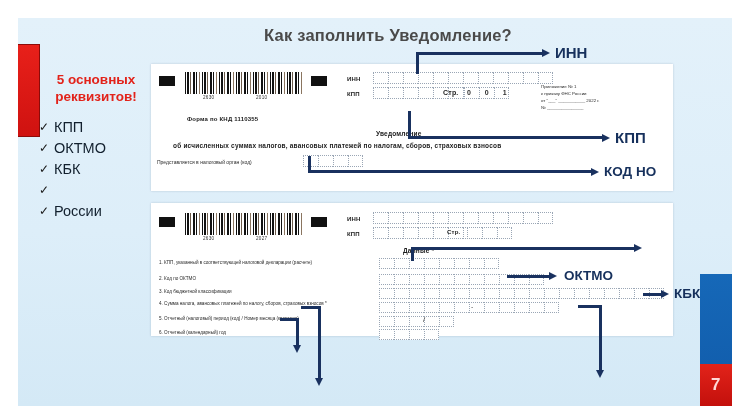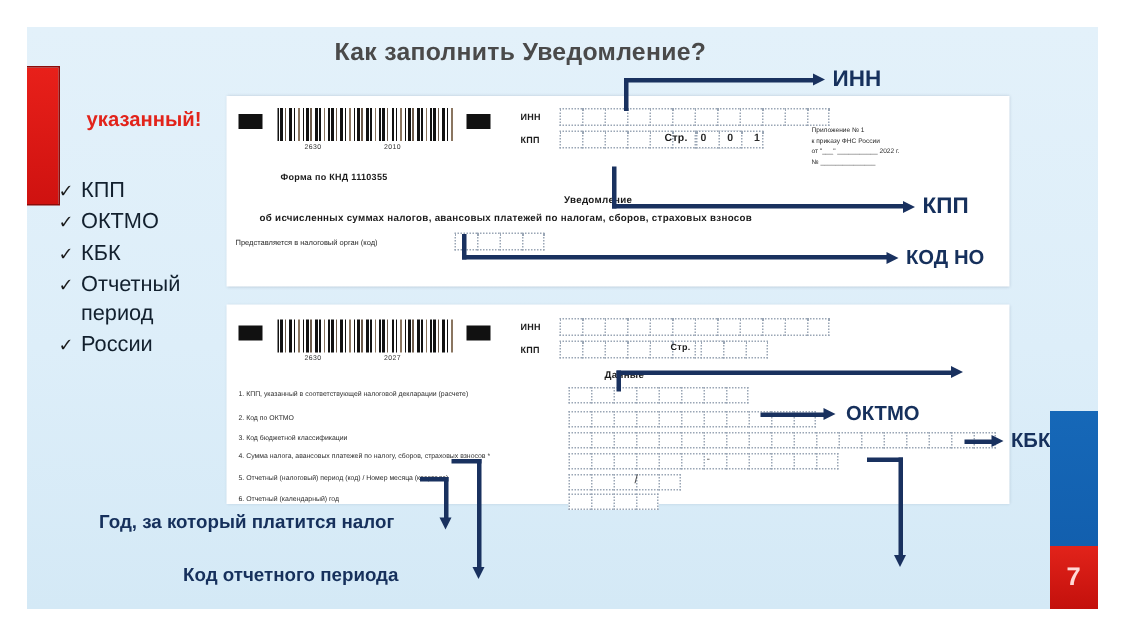--- a/index.html
+++ b/index.html
@@ -41,21 +41,21 @@
   .left-accent {
     position: absolute; left: -18px; top: 26px;
     width: 40px; height: 93px;
     background: linear-gradient(180deg,#e8201a 0%, #cf1210 100%);
     border: 1px solid #8c0b09;
   }
 
   
   .title {
     position: absolute; left: 205px; top: 8px;
-    width: 330px; 
+    width: 330px; text-align: center;
     font-size: 16.5px; font-weight: bold;
     color: #4a4a4a;
     letter-spacing: .2px;
   }
 
   
   .headline {
     position: absolute; left: 18px; top: 53px;
     width: 120px; text-align: center;
     font-size: 13.5px; font-weight: bold; color: #e2231a;
@@ -146,39 +146,39 @@
 </head>
 <body>
 
 <div class="slide">
 
   <div class="left-accent"></div>
 
   <div class="title">Как заполнить Уведомление?</div>
 
   <div class="headline">
-    <div>указанный!</div>
+    <div>5 основных</div>
+    <div>реквизитов!</div>
   </div>
 
   <div class="checklist">
     <div class="check-row">
       <span class="check-mark">✓</span>
       <span class="check-label">КПП</span>
     </div>
     <div class="check-row">
       <span class="check-mark">✓</span>
       <span class="check-label">ОКТМО</span>
     </div>
     <div class="check-row">
       <span class="check-mark">✓</span>
       <span class="check-label">КБК</span>
     </div>
     <div class="check-row">
       <span class="check-mark">✓</span>
-      <span class="check-label">Отчетный период</span>
     </div>
     <div class="check-row">
       <span class="check-mark">✓</span>
       <span class="check-label">России</span>
     </div>
   </div>
 
   <div class="sheet" id="sheet-top">
     <div class="barcode-blk" style="left:8px; top:12px;"></div>
     <div class="barcode" style="left:34px; top:8px; width:118px;"></div>
@@ -390,24 +390,22 @@
   <div class="arrow-head ah-right" style="left:643px; top:272px;"></div>
   <div class="callout mid" style="left:656px; top:268px;">КБК</div>
 
   <div class="nv" style="left:581px; top:287px; width:3px; height:68px;"></div>
   <div class="nv" style="left:560px; top:287px; width:24px; height:3px;"></div>
   <div class="arrow-head ah-down" style="left:578px; top:352px;"></div>
 
   <div class="nv" style="left:300px; top:288px; width:3px; height:75px;"></div>
   <div class="nv" style="left:283px; top:288px; width:20px; height:3px;"></div>
   <div class="arrow-head ah-down" style="left:297px; top:360px;"></div>
-  <div class="callout sm" style="left:104px; top:358px;">Код отчетного периода</div>
 
   <div class="nv" style="left:278px; top:300px; width:3px; height:30px;"></div>
   <div class="nv" style="left:262px; top:300px; width:19px; height:3px;"></div>
   <div class="arrow-head ah-down" style="left:275px; top:327px;"></div>
-  <div class="callout sm" style="left:48px; top:323px;">Год, за который платится налог</div>
 
   <div class="flag-blue"></div>
   <div class="flag-red"></div>
   <div class="page-num">7</div>
 
 </div>
 
 </body></html>

